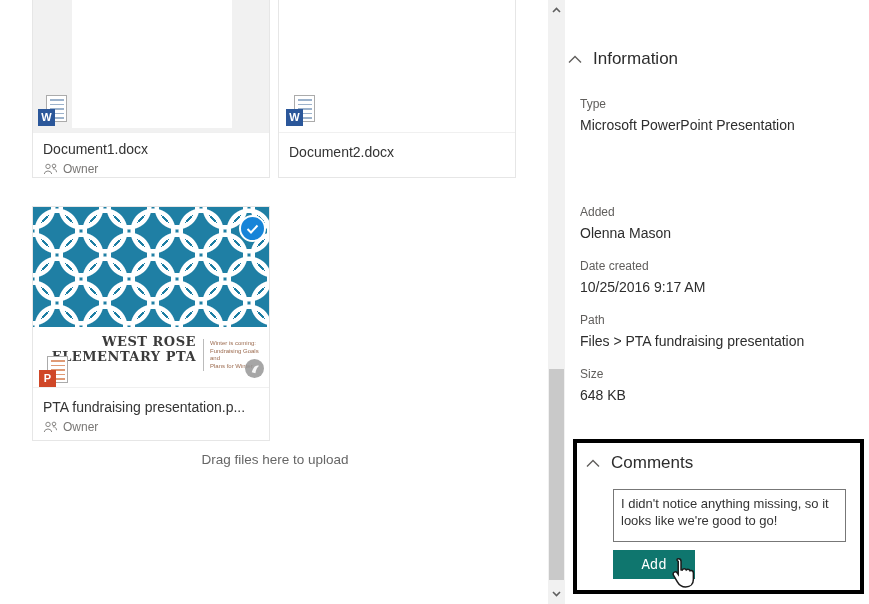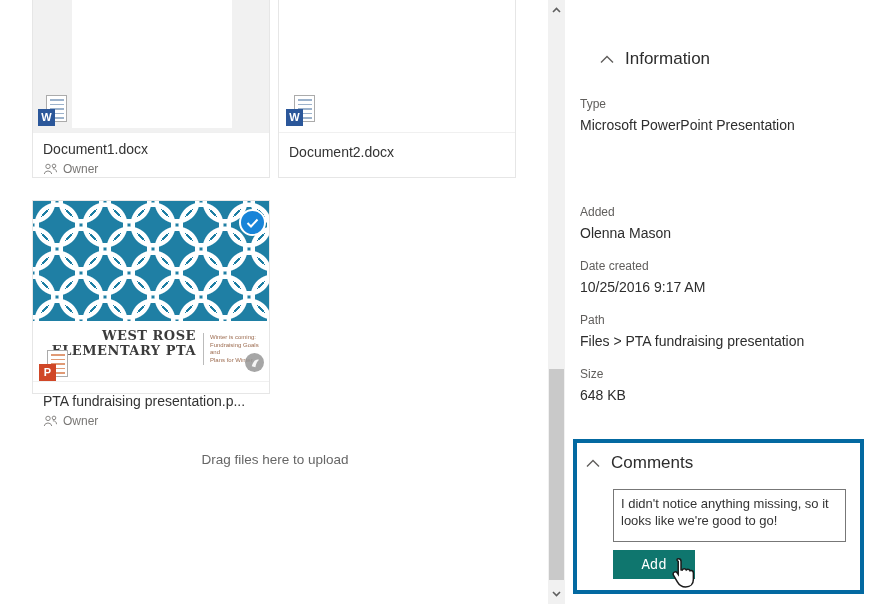--- a/index.html
+++ b/index.html
@@ -17,21 +17,21 @@
 
   #tile1{left:32px;top:0;width:238px;height:178px;border-top:none;}
   #tile1 .thumb{height:132px;background:#f1f1f1;}
   #tile1 .page{position:absolute;left:39px;top:0;width:160px;height:128px;background:#fff;}
   #tile1 .footer{top:132px;}
 
   #tile2{left:278px;top:0;width:238px;height:178px;border-top:none;}
   #tile2 .thumb{height:132px;background:#ffffff;}
   #tile2 .footer{top:132px;padding-top:11px;}
 
-  #tile3{left:32px;top:200px;width:238px;height:194px;}
+  #tile3{left:32px;top:206px;width:238px;height:235px;}
   #tile3 .thumb{height:180px;background:#fff;}
   #tile3 .footer{top:180px;padding-top:11px;}
 
   
   .slide-pattern{position:absolute;left:0;top:0;right:0;height:120px;background-color:#1f7fa4;
     background-image:
       radial-gradient(circle, rgba(0,0,0,0) 18px, #fff 18px, #fff 22px, rgba(0,0,0,0) 23px),
       radial-gradient(circle, rgba(0,0,0,0) 18px, #fff 18px, #fff 22px, rgba(0,0,0,0) 23px);
     background-size:48px 48px;background-position:0 0,24px 24px;}
   .slide-body{position:absolute;left:0;top:120px;right:0;height:60px;background:#fff;}
@@ -69,31 +69,31 @@
   
   .vscroll{position:absolute;left:548px;top:0;width:17px;height:604px;background:#f1f1f1;}
   .vscroll .arrow{position:absolute;left:0;width:17px;height:16px;display:flex;align-items:center;justify-content:center;}
   .vscroll .arrow.up{top:2px;}
   .vscroll .arrow.down{bottom:2px;}
   .vscroll .thumb-bar{position:absolute;left:1px;width:15px;top:369px;height:211px;background:#c9c9c9;}
 
   
   .pane-header{position:absolute;display:flex;align-items:center;gap:11px;}
   .pane-header .hdr-text{font-size:17px;color:#2d2d2d;font-weight:500;}
-  #info-header{left:600px;top:49px;}
+  #info-header{left:568px;top:49px;}
 
   .field{position:absolute;left:580px;}
   .field .flabel{font-size:12px;color:#605e5c;line-height:14px;}
   .field .fvalue{font-size:14px;color:#2d2d2d;line-height:18px;margin-top:5px;}
   #field-type{top:97px;}   #field-modified{top:151px;} #field-added{top:205px;}
   #field-created{top:259px;} #field-path{top:313px;}   #field-size{top:367px;}
 
   
   .comments-box{position:absolute;left:573px;top:439px;width:291px;height:155px;
-    border:4px solid #0369a1;box-sizing:border-box;background:#fff;}
+    border:4px solid #000000;box-sizing:border-box;background:#fff;}
   #comments-header{left:9px;top:10px;position:absolute;}
   .comment-input{position:absolute;left:36px;top:46px;width:233px;height:53px;box-sizing:border-box;
     border:1px solid #777;resize:none;font-family:"Liberation Sans",sans-serif;
     font-size:13px;line-height:17px;color:#333;padding:5px 7px;outline:none;}
   .add-btn{position:absolute;left:36px;top:107px;width:82px;height:29px;background:#0f766e;
     border:none;color:#fff;font-size:14px;font-family:Liberation Mono, monospace;cursor:pointer;}
 
   .cursor{position:absolute;left:669px;top:557px;width:26px;height:35px;z-index:50;pointer-events:none;}
 </style>
 </head>

